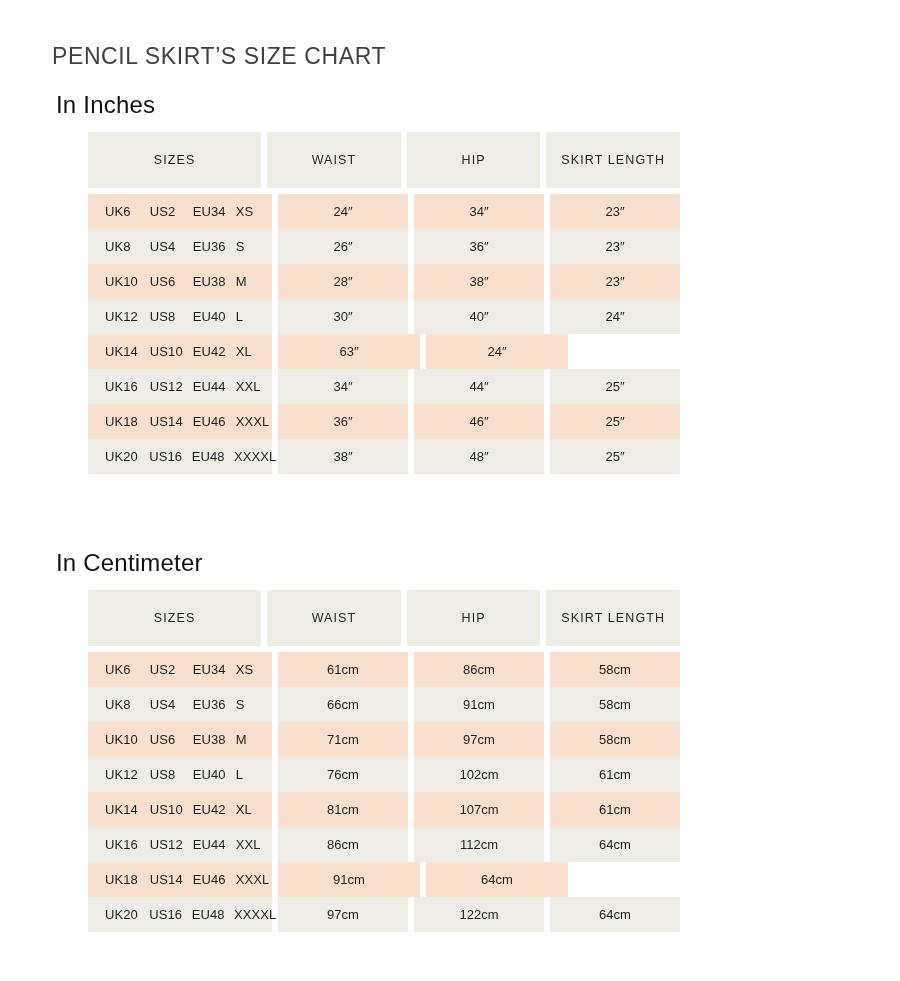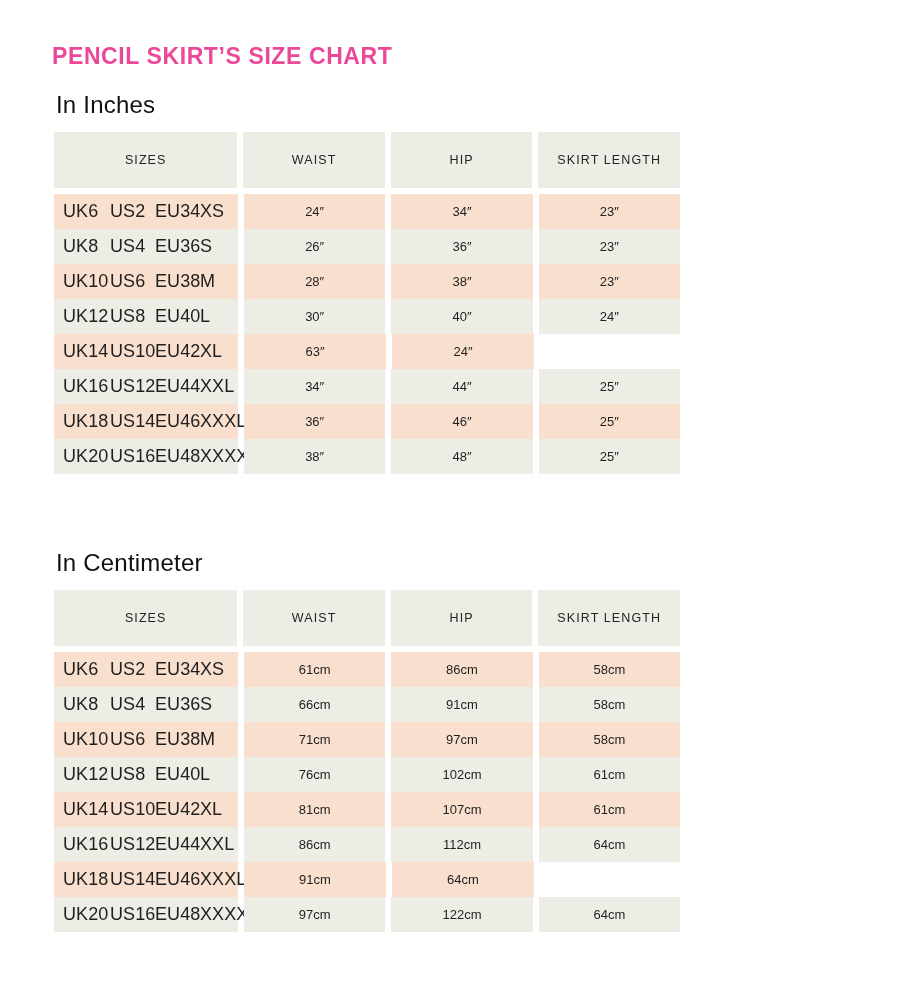--- a/index.html
+++ b/index.html
@@ -18,23 +18,23 @@
     position: relative;
     width: 900px;
     height: 981px;
     box-sizing: border-box;
   }
   .page-title {
     position: absolute;
     left: 52px;
     top: 28px;
     font-size: 23px;
-    font-weight: 700;
+    font-weight: 400;
     letter-spacing: 0.6px;
-    color: #ec4899;
+    color: #404040;
     white-space: nowrap;
   }
   .section {
     position: absolute;
     left: 54px;
     width: 626px;
   }
   .section-inches { top: 90px; }
   .section-cm { top: 548px; }
 
@@ -45,20 +45,21 @@
     color: #111111;
     margin: 0 0 12px 2px;
     line-height: 30px;
     white-space: nowrap;
   }
 
   .table {
     display: flex;
     flex-direction: column;
     gap: 6px;
+    margin-left: 34px;
   }
   .row {
     display: flex;
     gap: 6px;
   }
   .cell {
     box-sizing: border-box;
     display: flex;
     align-items: center;
     justify-content: center;
@@ -80,23 +81,23 @@
   .row-data .cell {
     height: 35px;
   }
   .row-data.tone-peach .cell { background: #F9E0CE; }
   .row-data.tone-grey  .cell { background: #EDEDE6; }
 
   .sizes-grid {
     display: flex;
     align-items: flex-end;
     width: 100%;
-    padding-left: 9px;
+    padding-left: 17px;
     box-sizing: border-box;
-    font-size: 18px;
+    font-size: 13px;
     letter-spacing: 0.1px;
   }
   .sizes-grid span {
     display: inline-block;
     white-space: nowrap;
   }
   .s-uk { width: 47px; }
   .s-us { width: 45px; }
   .s-eu { width: 45px; }
   .s-sz { width: 38px; }

